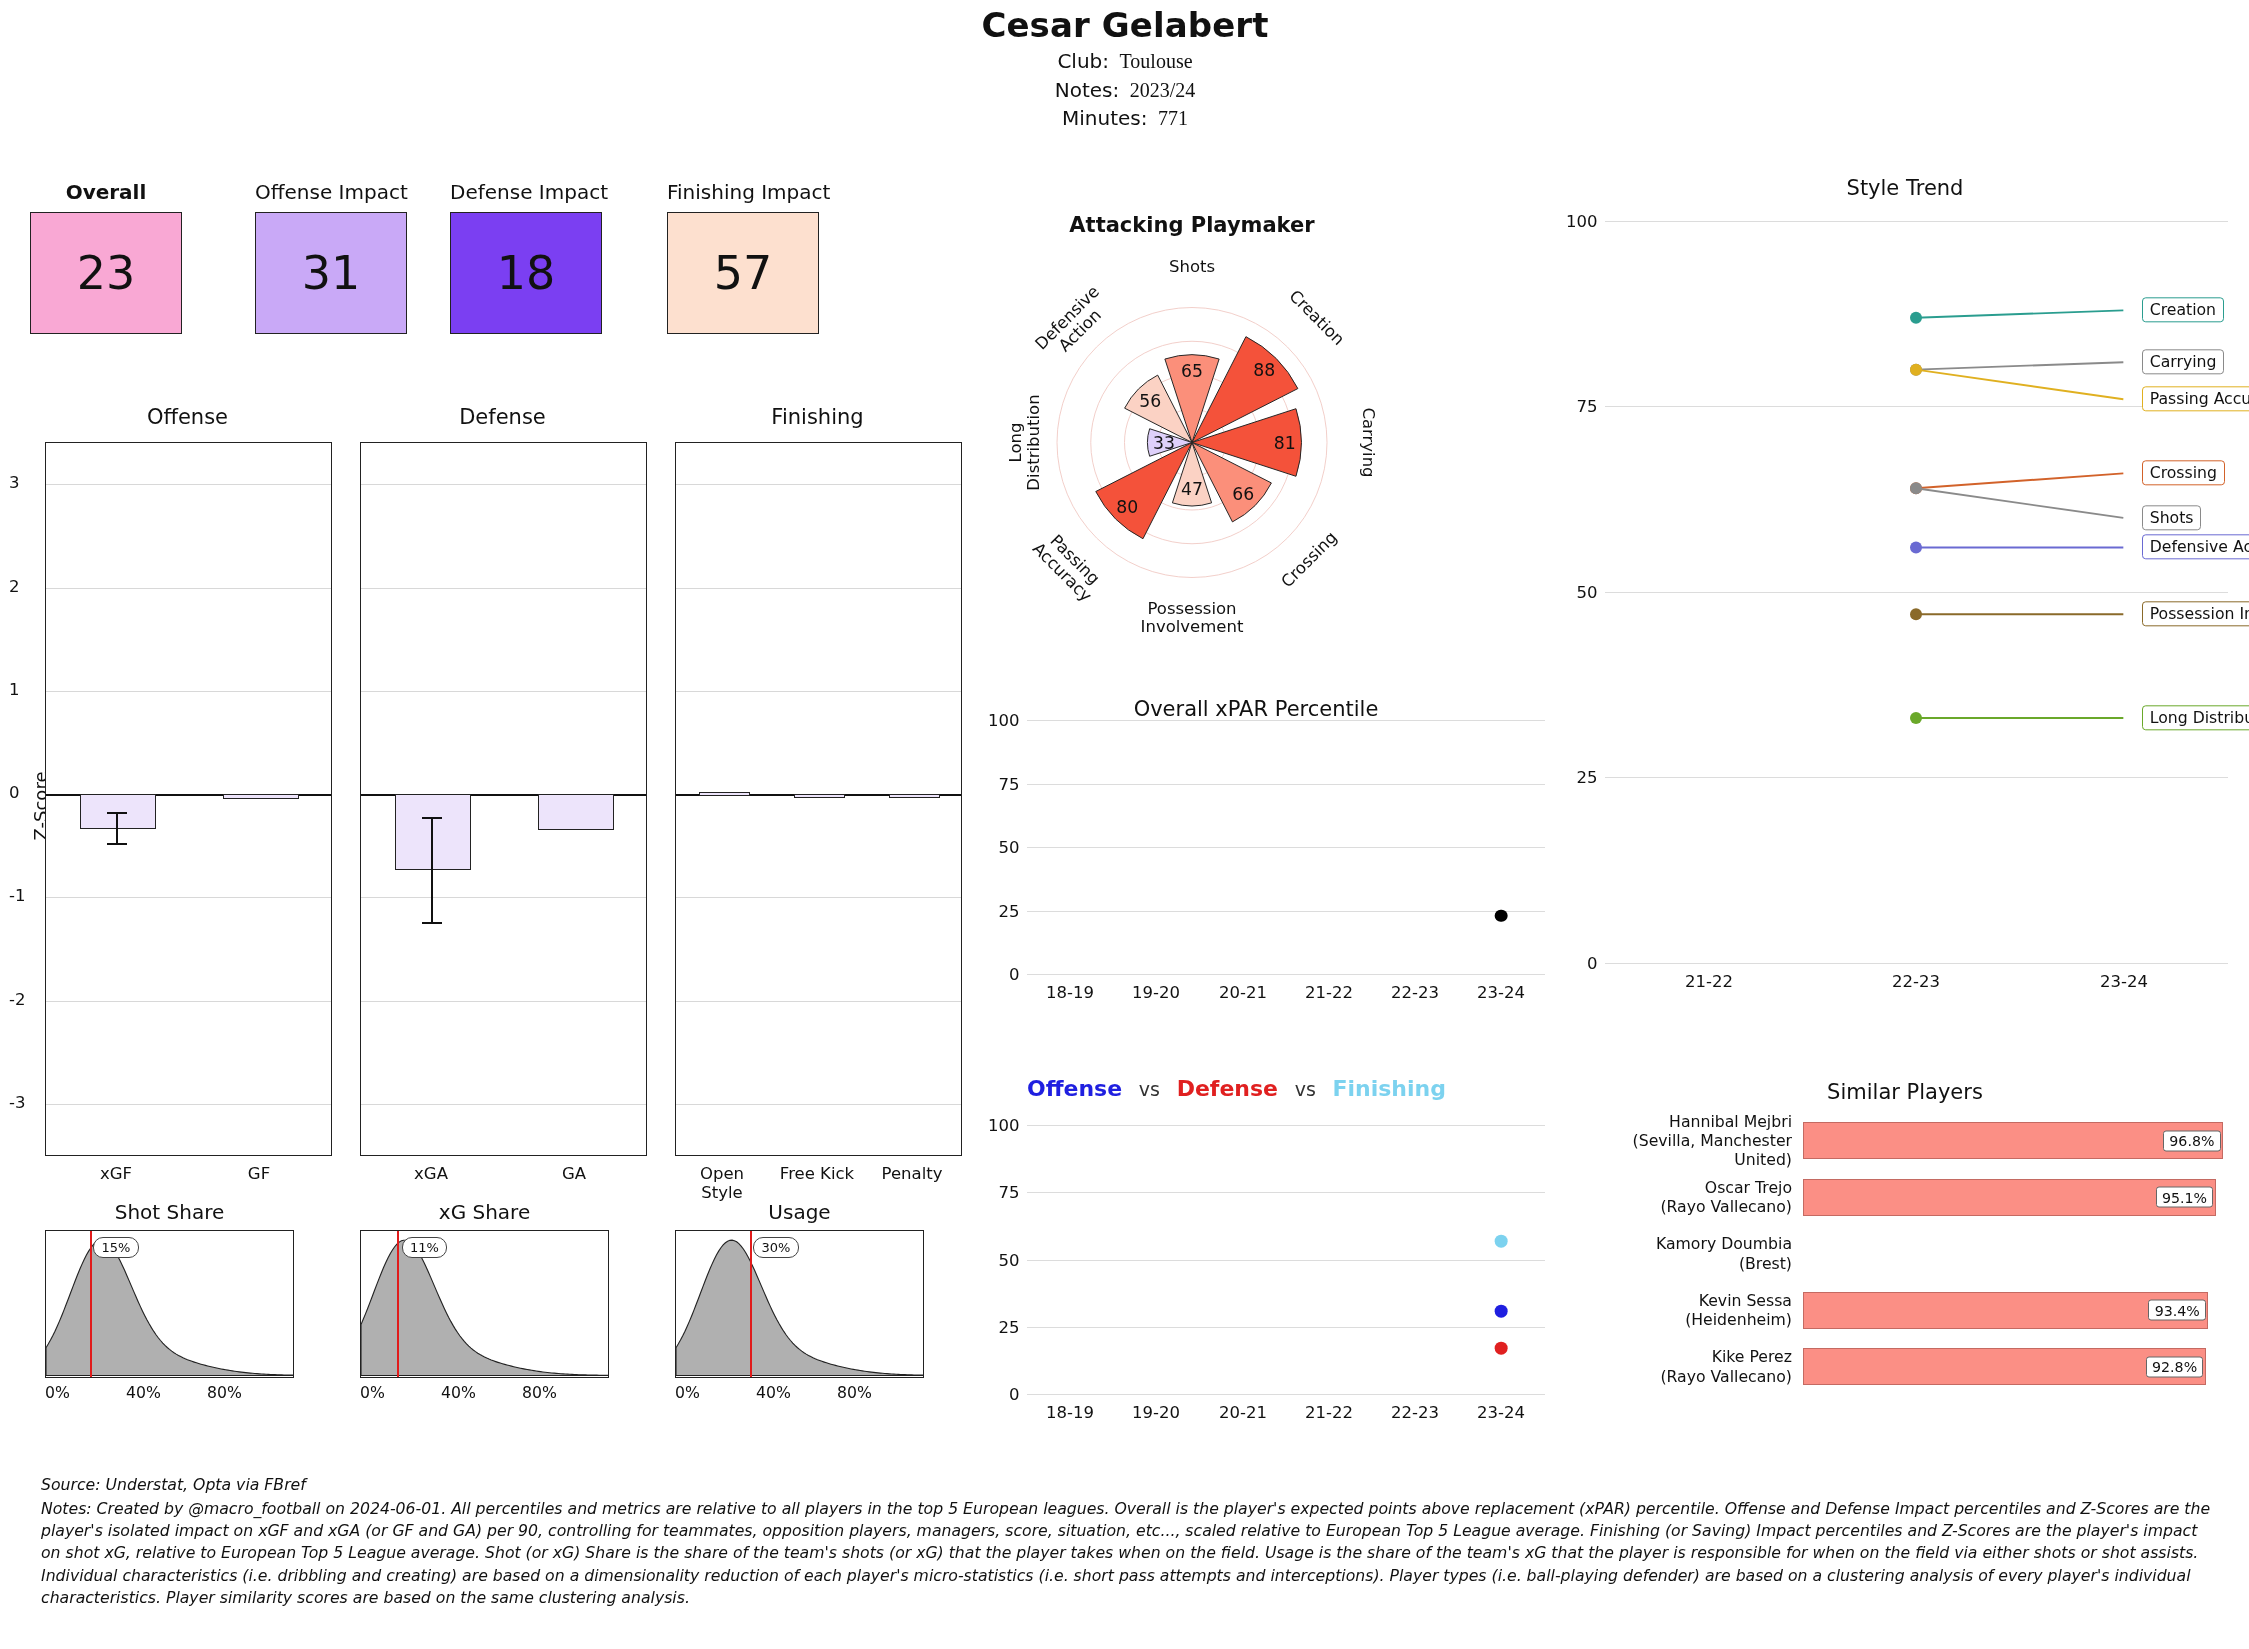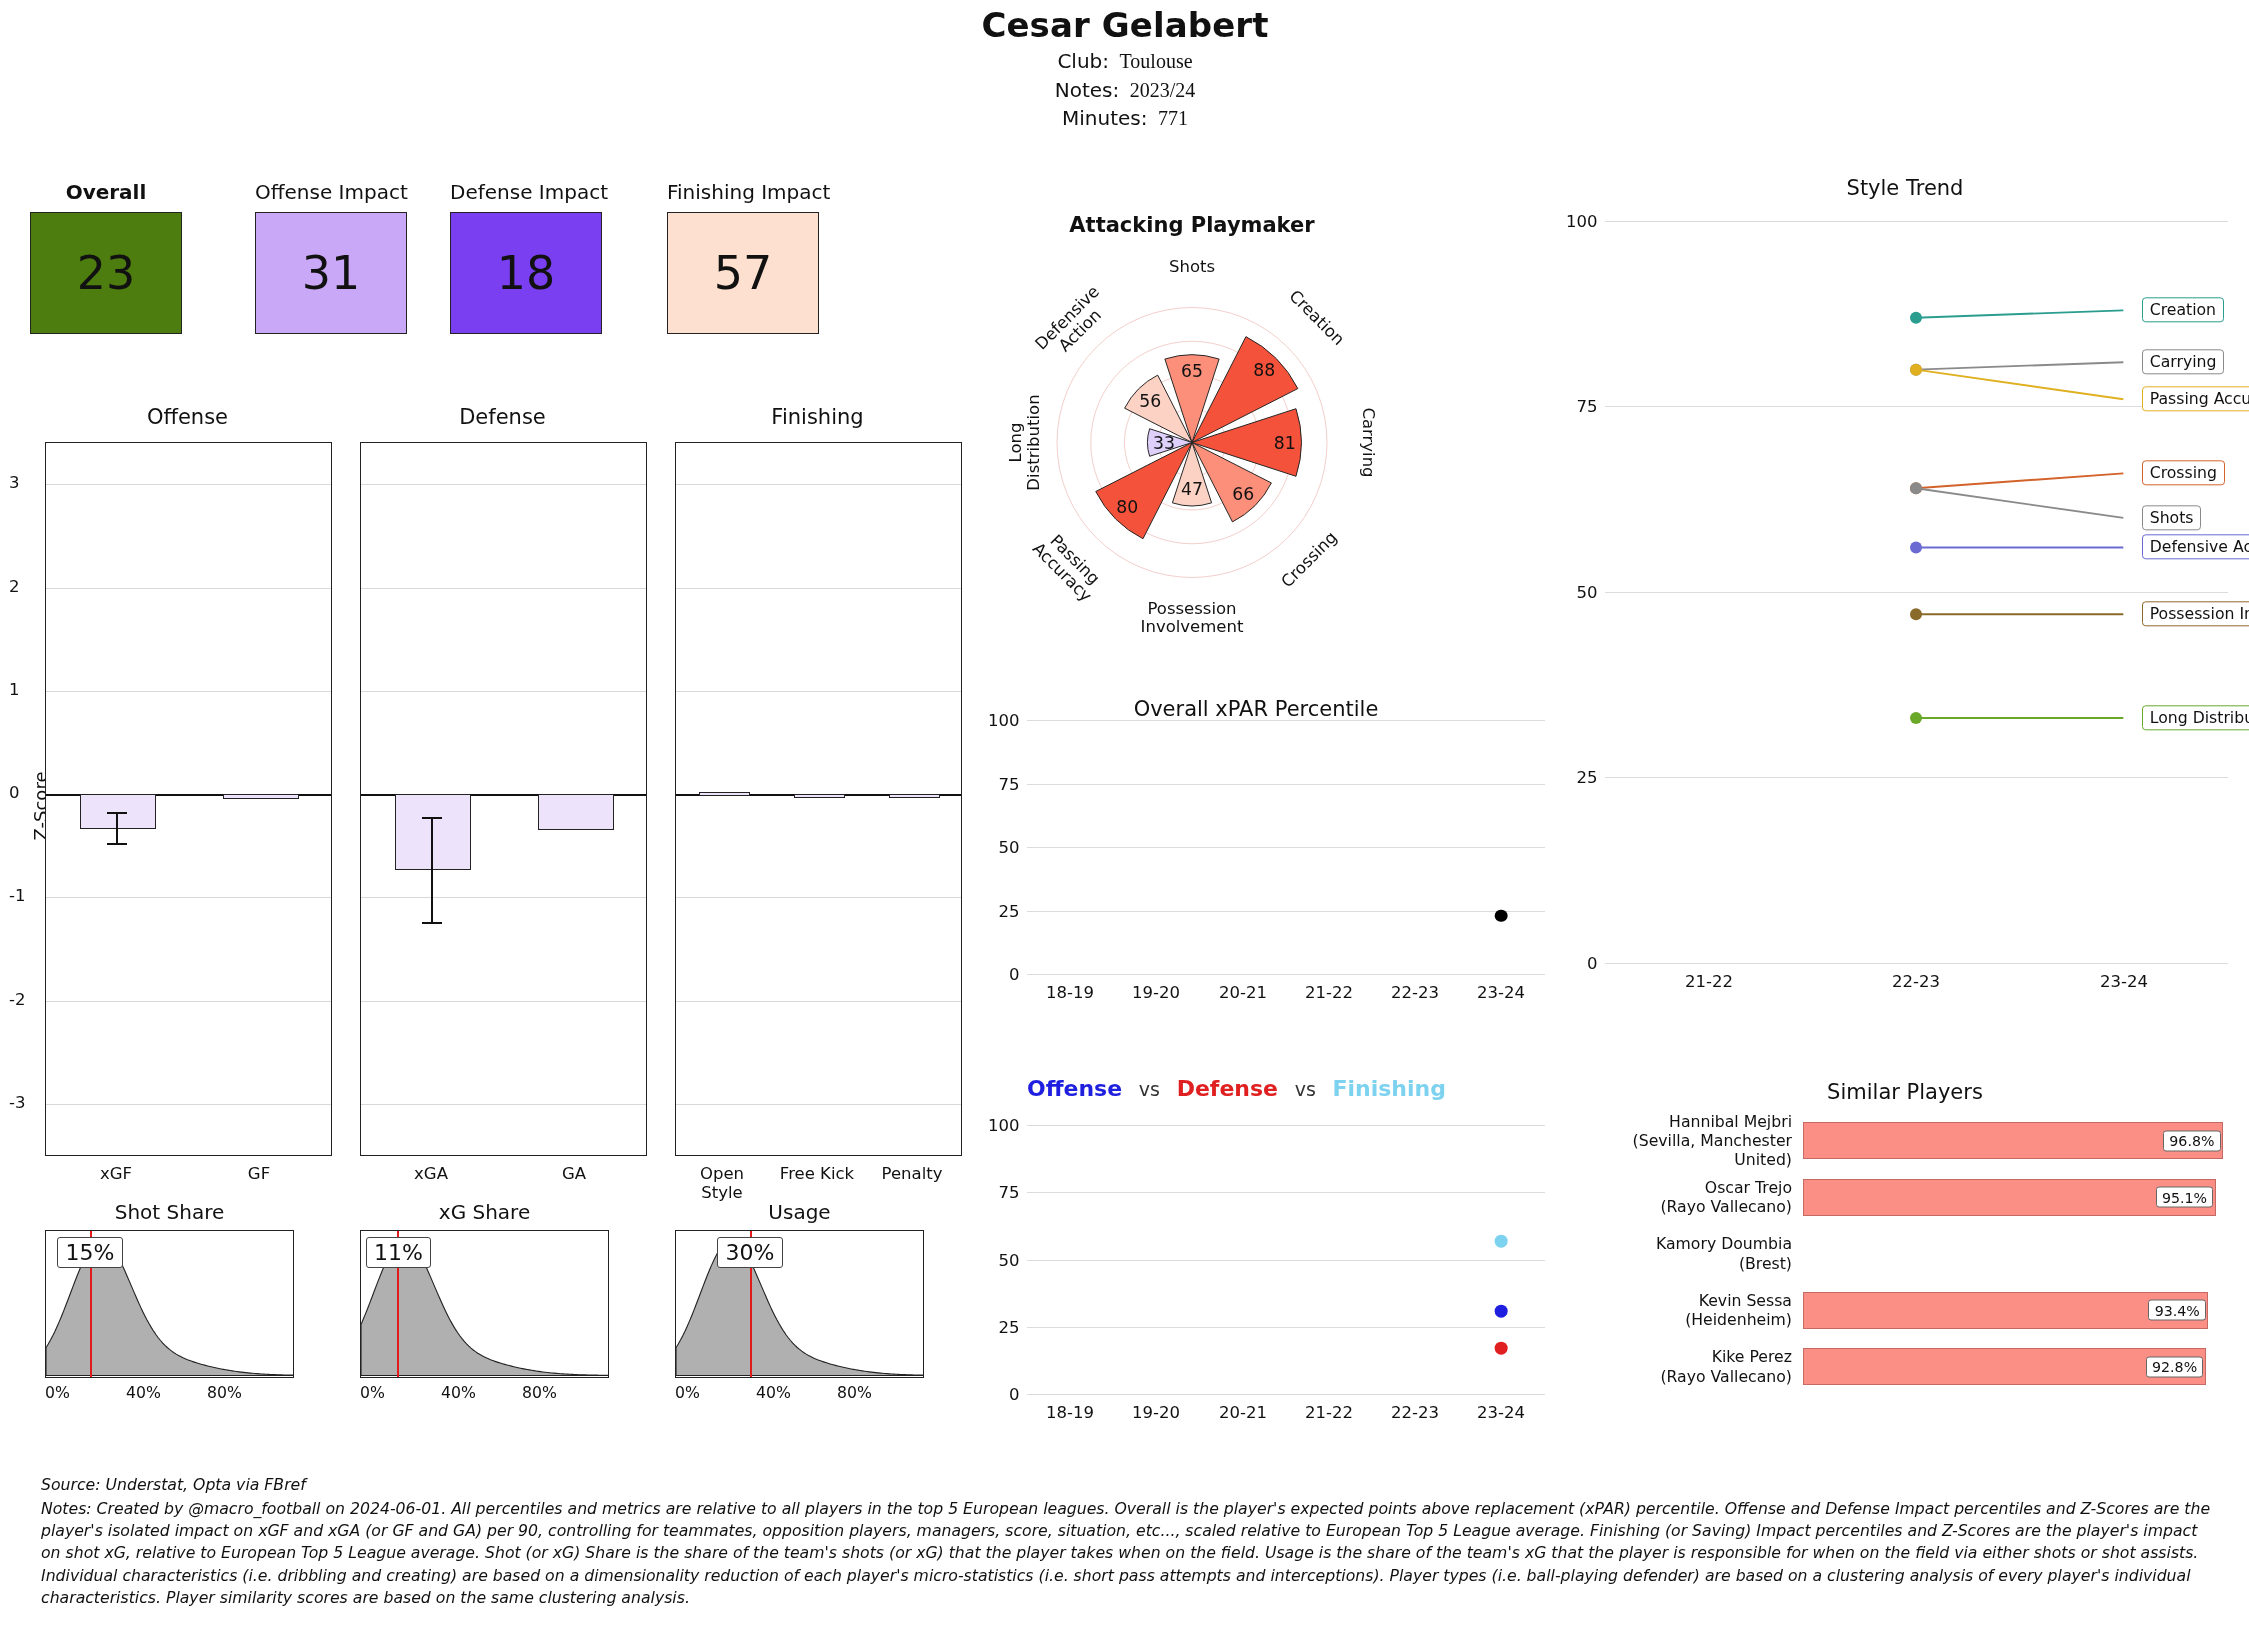--- a/index.html
+++ b/index.html
@@ -46,21 +46,21 @@
   .zcap{position:absolute;height:1.5px;width:19.5px;background:#111;}
   .zcat{position:absolute;font-size:16.5px;text-align:center;}
   
   #dist-row{left:45px;top:1200px;width:870px;height:247px;}
   .dist{position:absolute;}
   .dist-title{font-size:20px;text-align:center;margin-bottom:6px;}
   .dist-box{position:relative;width:247px;height:146px;border:0.7px solid #222;background:#fff;}
   .dist-line{position:absolute;top:0;bottom:0;width:2.2px;background:#e11b1b;}
   .dist-flag{
     position:absolute;top:6px;background:#fff;border:0.7px solid #444;
-    border-radius:3px;padding:2.2px 7.5px;font-size:22px;
+    border-radius:10px;padding:2.2px 7.5px;font-size:13px;margin-left:36px;
   }
   .dist-ticks{position:relative;width:247px;height:25.5px;}
   .dist-ticks span{position:absolute;font-size:15.7px;}
   
   #radar-wrap{left:952px;top:176px;width:480px;height:465px;margin-top:37px;}
   
   #xpar{left:960px;top:697px;width:592px;height:315px;}
   #ovd{left:960px;top:1080px;width:592px;height:352px;}
   .axis-box{position:absolute;left:67px;right:7.5px;top:22.5px;bottom:37px;border-bottom:0.7px solid #222;}
   .hgrid{position:absolute;left:0;right:0;height:0.7px;background:#dcdcdc;}
@@ -103,21 +103,21 @@
     <span class="lbl">Notes:</span><span class="val">2023/24</span>
   </div>
   <div class="meta-line">
     <span class="lbl">Minutes:</span><span class="val">771</span>
   </div>
 </div>
 
 <div id="impact-row" class="abs">
     <div class="impact-card" style="left: 15px; top: 0px;">
       <div class="impact-title bold">Overall</div>
-      <div class="impact-box" style="background: #4d7c0f;">23</div>
+      <div class="impact-box" style="background: #f9a8d4;">23</div>
     </div>
     <div class="impact-card" style="left: 240px; top: 0px;">
       <div class="impact-title">Offense Impact</div>
       <div class="impact-box" style="background: rgb(201, 169, 247);">31</div>
     </div>
     <div class="impact-card" style="left: 435px; top: 0px;">
       <div class="impact-title">Defense Impact</div>
       <div class="impact-box" style="background: rgb(123, 63, 242);">18</div>
     </div>
     <div class="impact-card" style="left: 652px; top: 0px;">

